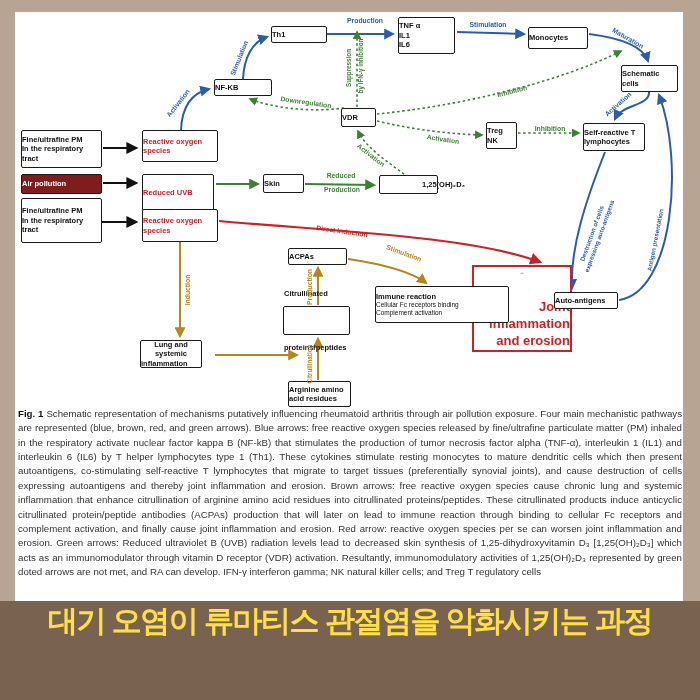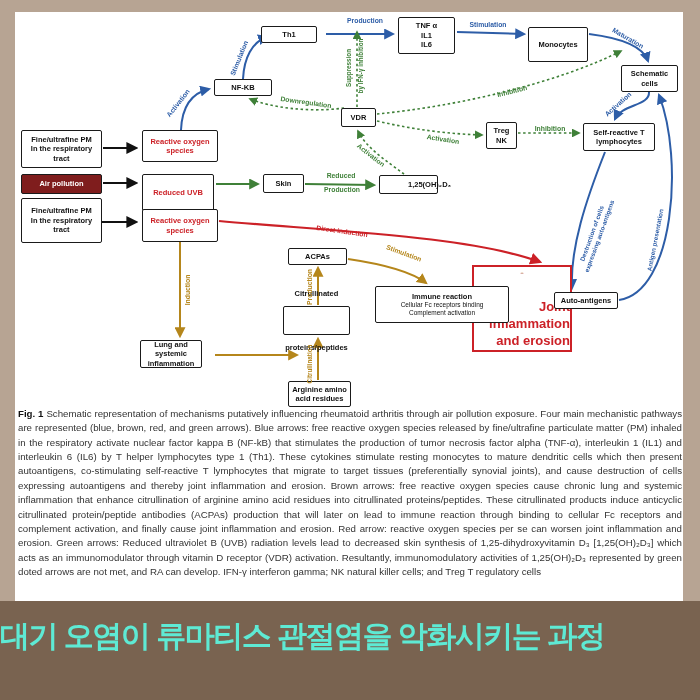--- a/index.html
+++ b/index.html
@@ -1,21 +1,21 @@
 <!DOCTYPE html>
 <html><head>
 <meta charset="utf-8">
 <style>
   html,body{margin:0;padding:0;}
   .page{position:relative;width:700px;height:700px;background:#b7a493;font-family:"Liberation Sans","DejaVu Sans",sans-serif;overflow:hidden;}
   .white-area{position:absolute;left:15px;top:12px;width:668px;height:589px;background:#ffffff;}
   .band{position:absolute;left:0;top:601px;width:700px;height:99px;background:#796350;}
-  .band-title{margin:0;padding-top:15px;color:#5eead4;font-size:30px;font-weight:800;letter-spacing:-1.5px;}
+  .band-title{margin:0;text-align:center;color:#fde047;font-size:30px;font-weight:800;letter-spacing:-1.5px;}
   svg.arrows{position:absolute;left:0;top:0;z-index:1;}
-  .box{position:absolute;z-index:2;background:#ffffff;border:1.8px solid #1a1a1a;border-radius:2px;display:flex;flex-direction:column;align-items:center;justify-content:center;font-weight:bold;font-size:7.5px;line-height:1.25;text-align:center;color:#111;box-sizing:border-box;}
+  .box{position:absolute;z-index:2;background:#ffffff;border:1.8px solid #1a1a1a;border-radius:2px;display:flex;flex-direction:column;align-items:flex-start;justify-content:center;font-weight:bold;font-size:7.5px;line-height:1.25;text-align:center;color:#111;box-sizing:border-box;}
   .box.redtext{color:#cc2127;}
   .box.filled{background:#7f1d1d;color:#fff;}
   .box .sub{font-weight:normal;font-size:6.5px;}
   .redframe{position:absolute;z-index:2;border:2.5px solid #cc2127;background:#fff;box-sizing:border-box;display:flex;flex-direction:column;align-items:center;}
   .redframe .jtxt{color:#cc2127;font-weight:bold;font-size:13px;line-height:1.3;text-align:right;margin-top:25px;}
   .lbl{position:absolute;z-index:3;font-weight:bold;font-size:6.8px;white-space:nowrap;transform:translate(-50%,-50%);}
   .lbl.small{font-size:6.3px;}
   .lbl.two{text-align:center;line-height:1.3;}
   .blue{color:#2d5da7}.green{color:#3f8038}.redc{color:#cc2127}.brown{color:#b5861b}
   .caption{position:absolute;left:18px;top:407px;width:664px;font-size:9.7px;line-height:1.48;color:#333;text-align:justify;z-index:2;}
@@ -100,37 +100,37 @@
     <span>Reactive oxygen</span>
       <span>species</span>
   </div>
   <div class="box redtext" style="left:142px;top:174px;width:72px;height:37px;">Reduced UVB</div>
   <div class="box redtext" style="left:142px;top:209px;width:76px;height:33px;">
     <span>Reactive oxygen</span>
       <span>species</span>
   </div>
 
   <div class="box" style="left:214px;top:79px;width:58px;height:17px;">NF-KB</div>
-  <div class="box" style="left:261px;top:26px;width:56px;height:17px;">Th1</div>
+  <div class="box" style="left:271px;top:26px;width:56px;height:17px;">Th1</div>
   <div class="box" style="left:398px;top:17px;width:57px;height:37px;">
     <span>TNF α</span>
       <span>IL1</span>
       <span>IL6</span>
   </div>
-  <div class="box" style="left:528px;top:27px;width:60px;height:35px;">Monocytes</div>
+  <div class="box" style="left:528px;top:27px;width:60px;height:22px;">Monocytes</div>
   <div class="box" style="left:621px;top:65px;width:57px;height:27px;">
     <span>Schematic</span>
       <span>cells</span>
   </div>
   <div class="box" style="left:341px;top:108px;width:35px;height:19px;">VDR</div>
   <div class="box" style="left:486px;top:122px;width:31px;height:27px;">
     <span>Treg</span>
       <span>NK</span>
   </div>
-  <div class="box" style="left:583px;top:123px;width:72px;height:28px;">
+  <div class="box" style="left:583px;top:123px;width:62px;height:28px;">
     <span>Self-reactive T</span>
       <span>lymphocytes</span>
   </div>
   <div class="box" style="left:263px;top:174px;width:41px;height:19px;">Skin</div>
   <div class="box" style="left:379px;top:175px;width:59px;height:19px;padding-left:42px;">1,25(OH)₂D₃</div>
 
   <div class="box" style="left:288px;top:248px;width:59px;height:17px;">ACPAs</div>
   <div class="box" style="left:283px;top:306px;width:67px;height:29px;gap:45px;">
     <span>Citrullinated</span>
       <span>proteins/peptides</span>

